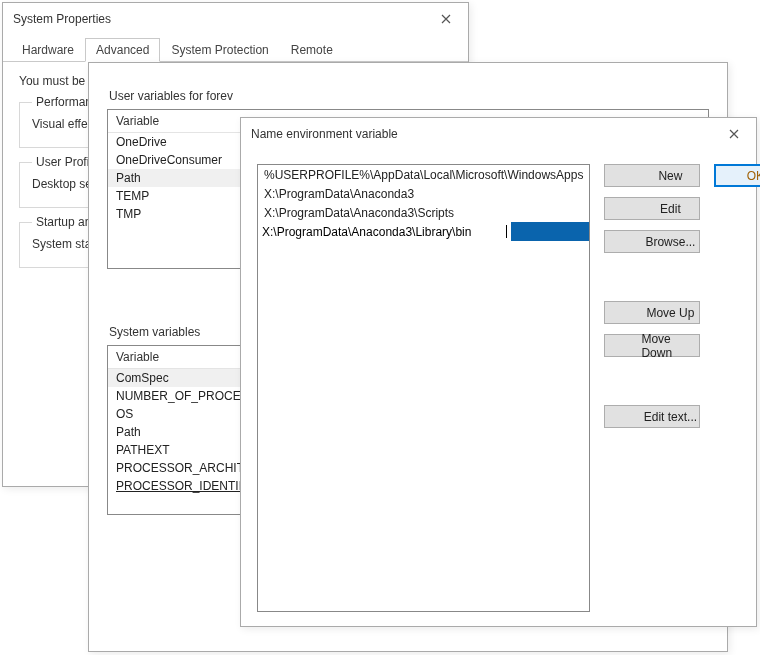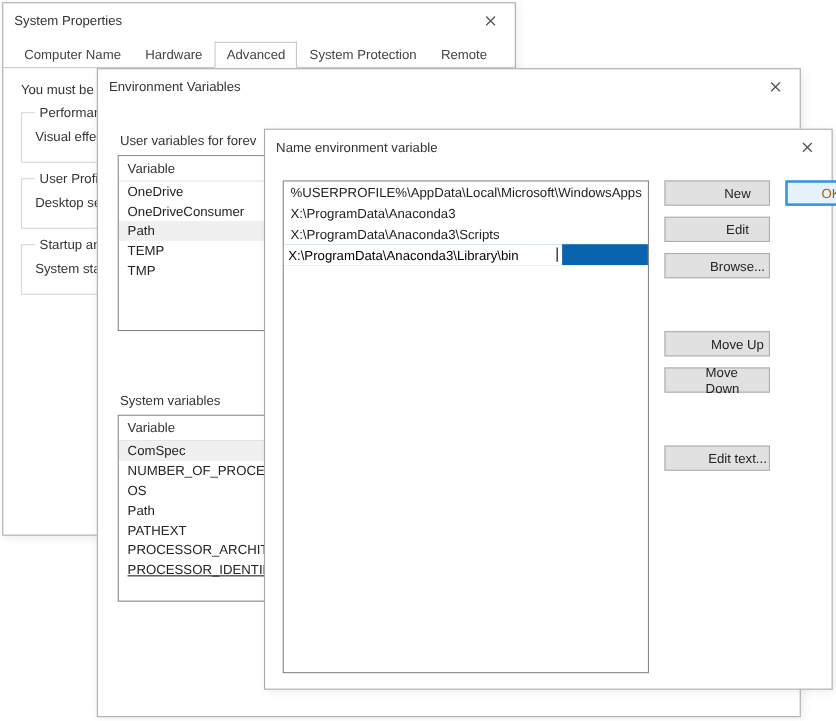--- a/index.html
+++ b/index.html
@@ -53,21 +53,20 @@
 <div class="dialog" id="sysprops">
   <div class="titlebar">
     <span class="title">System Properties</span>
     <span class="close">
       <svg width="10" height="10" viewBox="0 0 10 10">
           <path d="M1 1 L9 9 M9 1 L1 9" stroke="currentColor" stroke-width="1.2"></path>
         </svg>
     </span>
   </div>
   <div class="tabs">
-    <div class="tab">Computer Name</div>
     <div class="tab">Hardware</div>
     <div class="tab active">Advanced</div>
     <div class="tab">System Protection</div>
     <div class="tab">Remote</div>
   </div>
   <div class="sp-body">
     <div>You must be</div>
     <div class="group">
       <span class="group-label">Performance</span>
       <div class="sp-line">Visual effec</div>
@@ -77,28 +76,20 @@
       <div class="sp-line">Desktop se</div>
     </div>
     <div class="group">
       <span class="group-label">Startup and</span>
       <div class="sp-line">System star</div>
     </div>
   </div>
 </div>
 
 <div class="dialog" id="envvars">
-  <div class="titlebar">
-    <span class="title">Environment Variables</span>
-    <span class="close">
-      <svg width="10" height="10" viewBox="0 0 10 10">
-          <path d="M1 1 L9 9 M9 1 L1 9" stroke="currentColor" stroke-width="1.2"></path>
-        </svg>
-    </span>
-  </div>
   <div class="ev-body">
     <div class="section-label">User variables for forev</div>
     <div class="listbox">
       <div class="lb-header">Variable</div>
       <div class="lb-row">OneDrive</div>
       <div class="lb-row">OneDriveConsumer</div>
       <div class="lb-row sel">Path</div>
       <div class="lb-row">TEMP</div>
       <div class="lb-row">TMP</div>
     </div>

